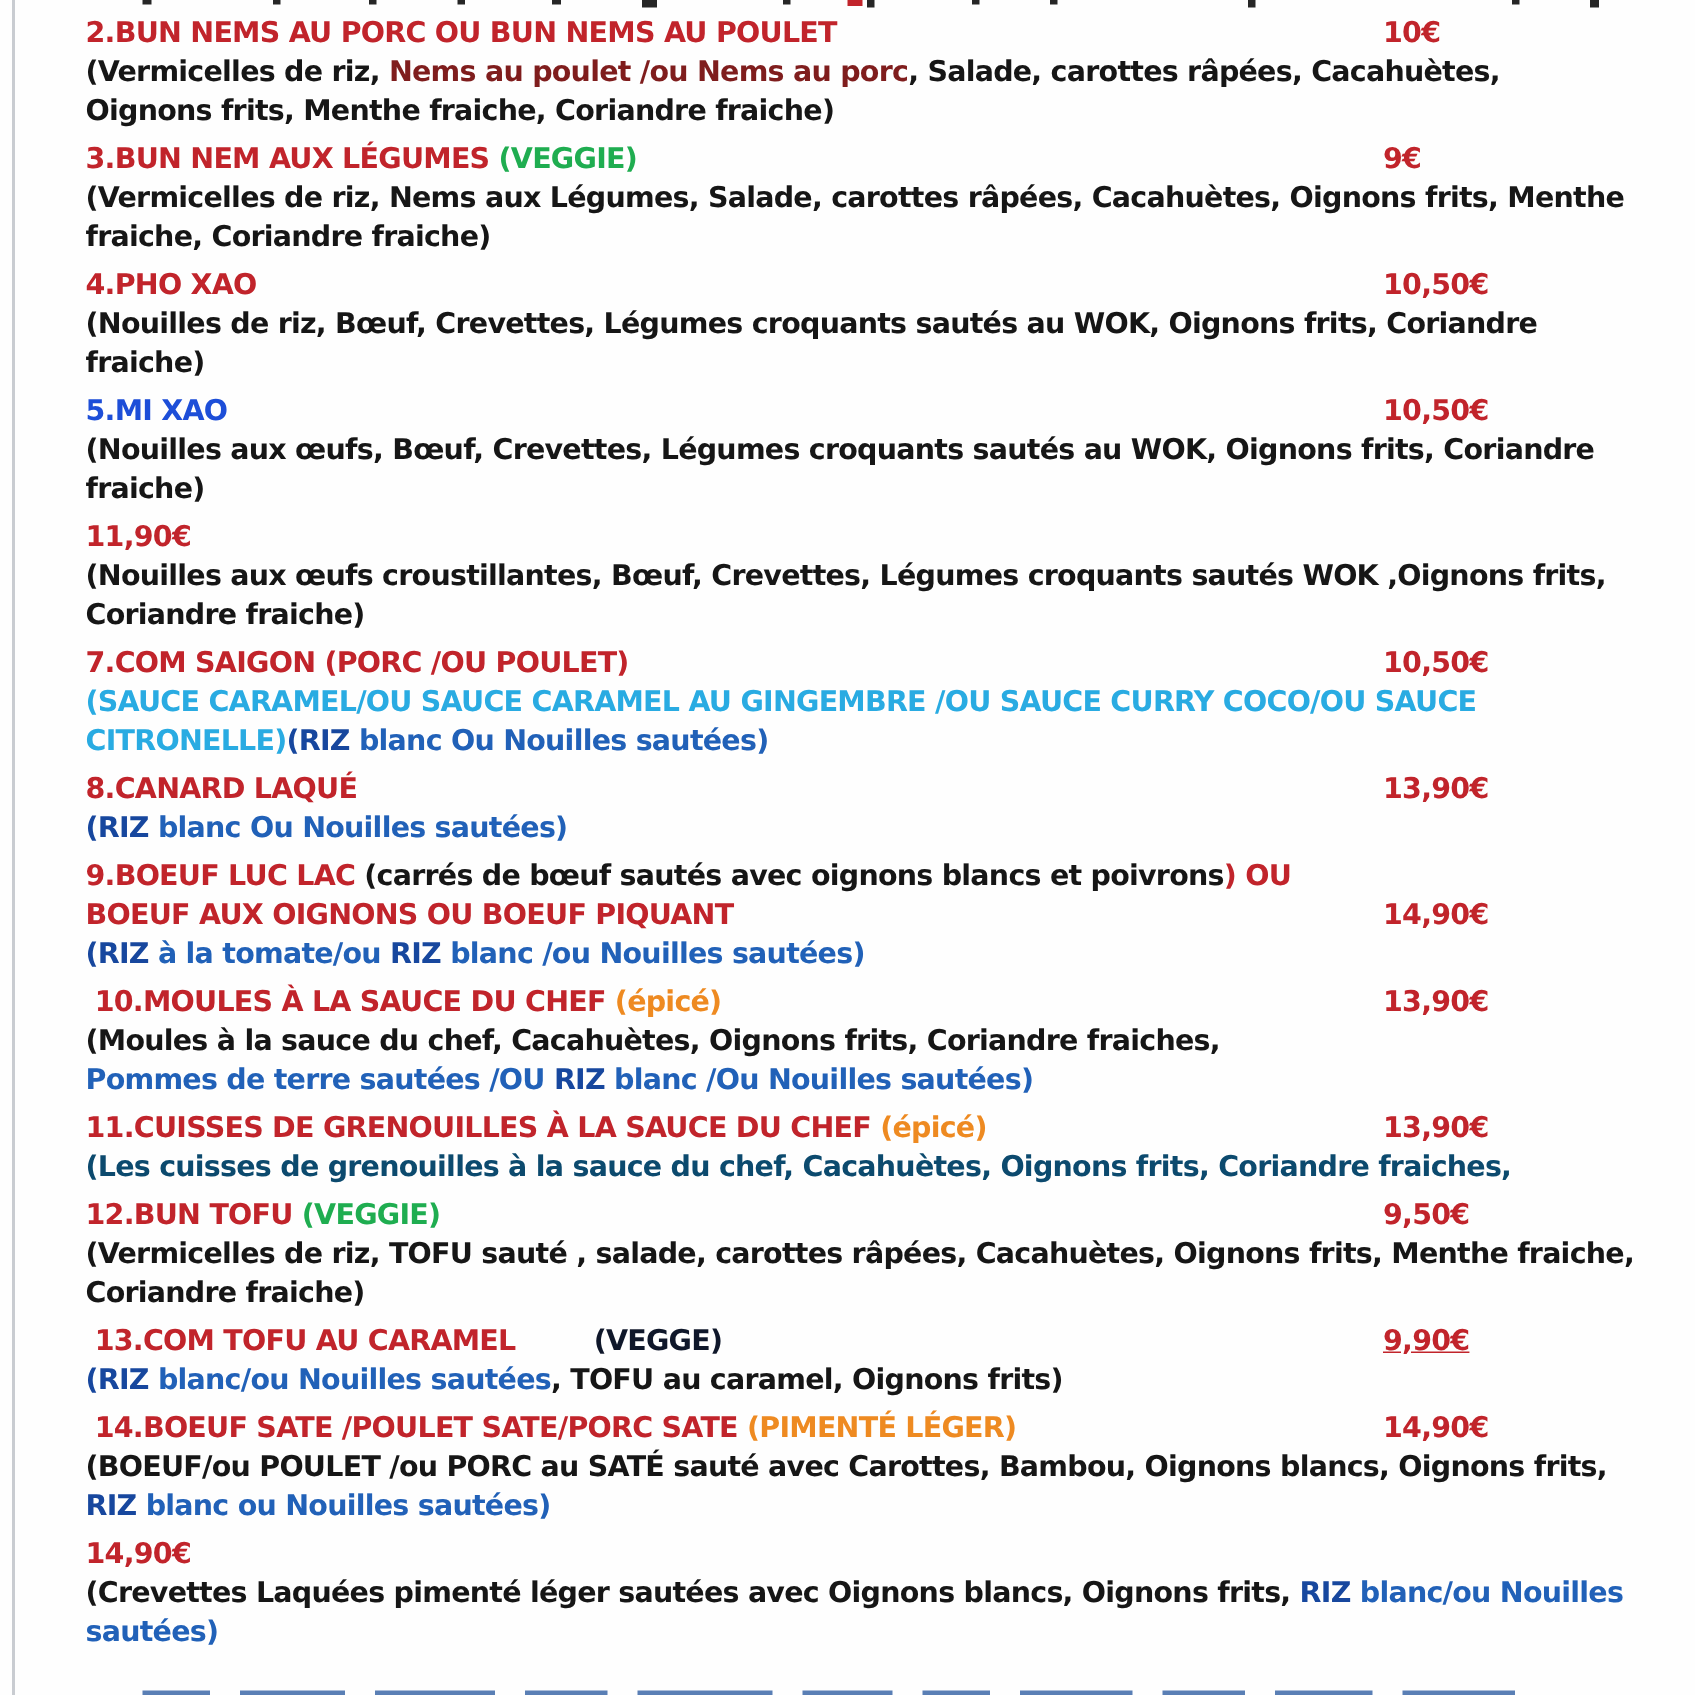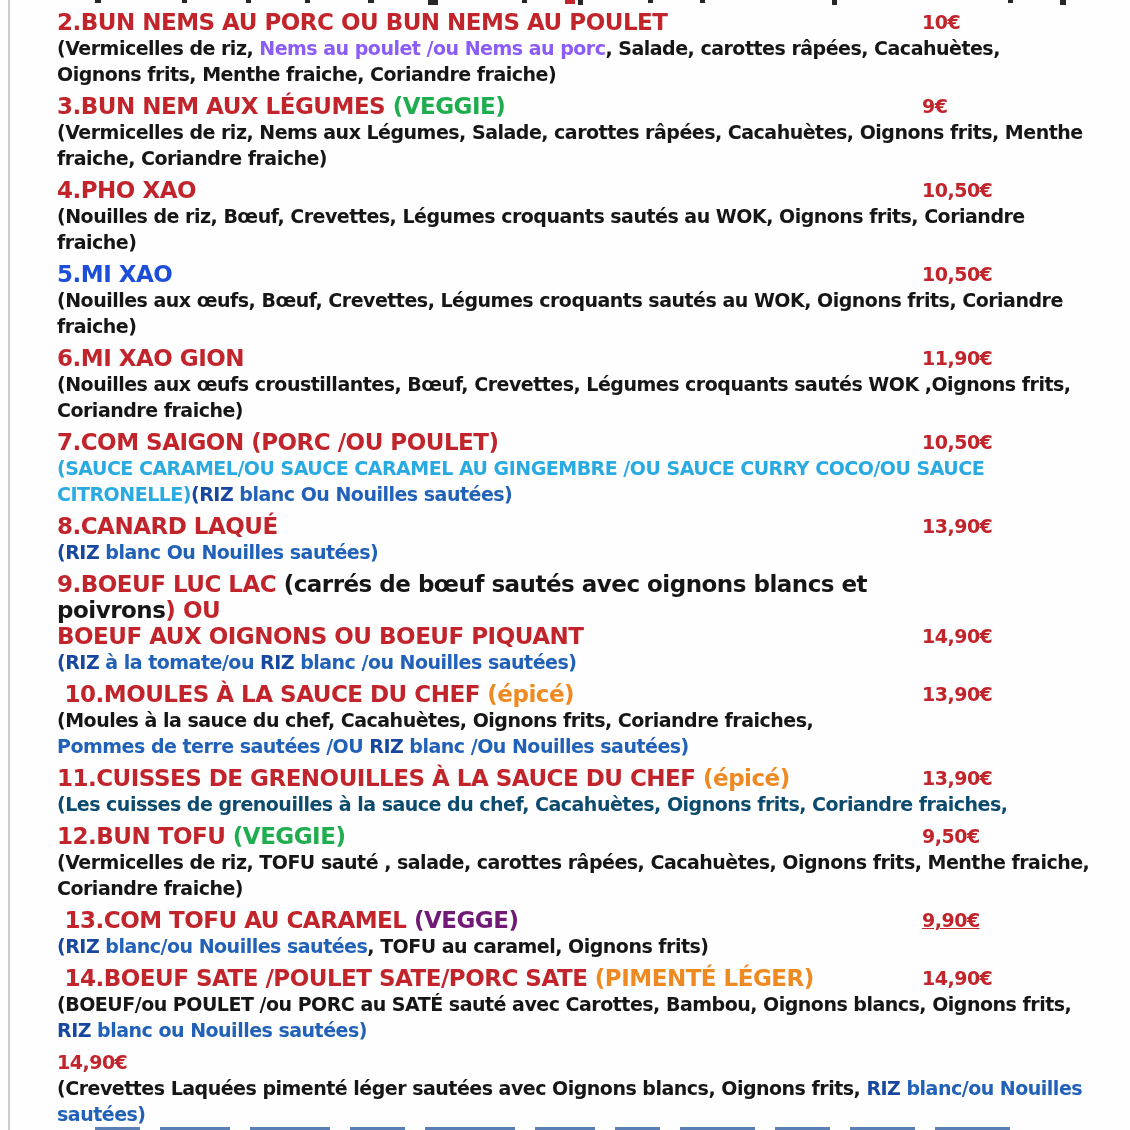--- a/index.html
+++ b/index.html
@@ -13,21 +13,21 @@
     box-sizing:border-box; padding:9px 40px 0 57px;
     background:#fefefe;
   }
   .left-rule {
     position:absolute; left:8px; top:0; width:2px; height:1130px;
     background:#c9ccd1;
   }
   .menu-item { margin-bottom:6px; }
   .title-row { display:flex; align-items:flex-end; }
   .item-title {
-    flex:1 1 auto; font-size:23px; line-height:26px; letter-spacing:-0.5px;
+    flex:1 1 auto; font-size:19px; line-height:26px; letter-spacing:-0.5px;
   }
   .item-price {
     flex:0 0 168px; font-size:19px; line-height:26px; text-align:left;
     letter-spacing:-0.5px;
   }
   .item-desc {
     font-size:19px; line-height:26px; letter-spacing:-0.5px;
   }
   
   .sliver { position:absolute; left:0; right:0; pointer-events:none; }
@@ -61,21 +61,21 @@
     <i class="tall" style="left:1060px;width:6px;"></i>
     <i class="red-mark" style="left:565px;width:10px;"></i>
   </div>
 
   <main>
       <div class="menu-item">
         <div class="title-row">
           <div class="item-title"><span style="color: rgb(193, 36, 43);">2.BUN NEMS AU PORC OU BUN NEMS AU POULET</span></div>
           <div class="item-price" style="color: rgb(193, 36, 43);">10€</div>
         </div>
-        <div class="item-desc"><span style="color: rgb(22, 22, 22);">(Vermicelles de riz, </span><span style="color: #8b5cf6;">Nems au poulet /ou Nems au porc</span><span style="color: rgb(22, 22, 22);">, Salade, carottes râpées, Cacahuètes, Oignons frits, Menthe fraiche, Coriandre fraiche)</span></div>
+        <div class="item-desc"><span style="color: rgb(22, 22, 22);">(Vermicelles de riz, </span><span style="color: #7f1d1d;">Nems au poulet /ou Nems au porc</span><span style="color: rgb(22, 22, 22);">, Salade, carottes râpées, Cacahuètes, Oignons frits, Menthe fraiche, Coriandre fraiche)</span></div>
       </div>
       <div class="menu-item">
         <div class="title-row">
           <div class="item-title"><span style="color: rgb(193, 36, 43);">3.BUN NEM AUX LÉGUMES </span><span style="color: rgb(31, 173, 80);">(VEGGIE)</span></div>
           <div class="item-price" style="color: rgb(193, 36, 43);">9€</div>
         </div>
         <div class="item-desc"><span style="color: rgb(22, 22, 22);">(Vermicelles de riz, Nems aux Légumes, Salade, carottes râpées, Cacahuètes, Oignons frits, Menthe fraiche, Coriandre fraiche)</span></div>
       </div>
       <div class="menu-item">
         <div class="title-row">
@@ -86,21 +86,20 @@
       </div>
       <div class="menu-item">
         <div class="title-row">
           <div class="item-title"><span style="color: #1d4ed8;">5.MI XAO</span></div>
           <div class="item-price" style="color: rgb(193, 36, 43);">10,50€</div>
         </div>
         <div class="item-desc"><span style="color: rgb(22, 22, 22);">(Nouilles aux œufs, Bœuf, Crevettes, Légumes croquants sautés au WOK, Oignons frits, Coriandre fraiche)</span></div>
       </div>
       <div class="menu-item">
         <div class="title-row">
-          <div class="item-title"><span style="color: rgb(193, 36, 43);">6.MI XAO GION</span></div>
           <div class="item-price" style="color: rgb(193, 36, 43);">11,90€</div>
         </div>
         <div class="item-desc"><span style="color: rgb(22, 22, 22);">(Nouilles aux œufs croustillantes, Bœuf, Crevettes, Légumes croquants sautés WOK ,Oignons frits, Coriandre fraiche)</span></div>
       </div>
       <div class="menu-item">
         <div class="title-row">
           <div class="item-title"><span style="color: rgb(193, 36, 43);">7.COM SAIGON (PORC /OU POULET)</span></div>
           <div class="item-price" style="color: rgb(193, 36, 43);">10,50€</div>
         </div>
         <div class="item-desc"><span style="color: rgb(41, 171, 226);">(SAUCE CARAMEL/OU SAUCE CARAMEL AU GINGEMBRE /OU SAUCE CURRY COCO/OU SAUCE CITRONELLE)</span><span style="color: rgb(23, 71, 158);">(RIZ</span><span style="color: rgb(33, 97, 184);"> blanc Ou Nouilles sautées)</span></div>
@@ -135,21 +134,21 @@
       </div>
       <div class="menu-item">
         <div class="title-row">
           <div class="item-title"><span style="color: rgb(193, 36, 43);">12.BUN TOFU </span><span style="color: rgb(31, 173, 80);">(VEGGIE)</span></div>
           <div class="item-price" style="color: rgb(193, 36, 43);">9,50€</div>
         </div>
         <div class="item-desc"><span style="color: rgb(22, 22, 22);">(Vermicelles de riz, TOFU sauté , salade, carottes râpées, Cacahuètes, Oignons frits, Menthe fraiche, Coriandre fraiche)</span></div>
       </div>
       <div class="menu-item">
         <div class="title-row">
-          <div class="item-title"><span style="color: rgb(193, 36, 43);">&nbsp;13.COM TOFU AU CARAMEL </span><span style="color: #701a75;">(VEGGE)</span></div>
+          <div class="item-title"><span style="color: rgb(193, 36, 43);">&nbsp;13.COM TOFU AU CARAMEL </span><span style="color: #0f172a; margin-left: 46px;">(VEGGE)</span></div>
           <div class="item-price" style="color: rgb(193, 36, 43); text-decoration: underline;">9,90€</div>
         </div>
         <div class="item-desc"><span style="color: rgb(23, 71, 158);">(RIZ</span><span style="color: rgb(33, 97, 184);"> blanc/ou Nouilles sautées</span><span style="color: rgb(22, 22, 22);">, TOFU au caramel, Oignons frits)</span></div>
       </div>
       <div class="menu-item">
         <div class="title-row">
           <div class="item-title"><span style="color: rgb(193, 36, 43);">&nbsp;14.BOEUF SATE /POULET SATE/PORC SATE </span><span style="color: rgb(238, 138, 33);">(PIMENTÉ LÉGER)</span></div>
           <div class="item-price" style="color: rgb(193, 36, 43);">14,90€</div>
         </div>
         <div class="item-desc"><span style="color: rgb(22, 22, 22);">(BOEUF/ou POULET /ou PORC au SATÉ sauté avec Carottes, Bambou, Oignons blancs, Oignons frits, </span><span style="color: rgb(23, 71, 158);">RIZ</span><span style="color: rgb(33, 97, 184);"> blanc ou Nouilles sautées)</span></div>

